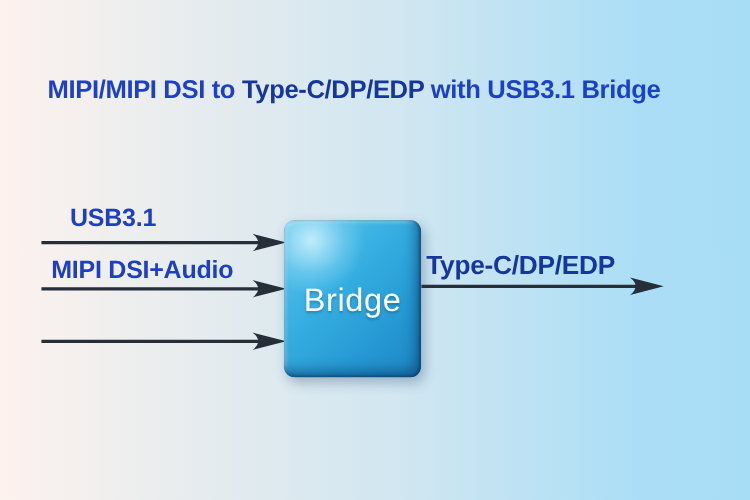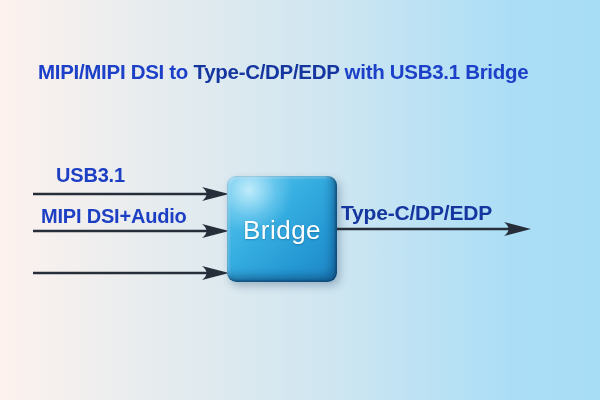--- a/index.html
+++ b/index.html
@@ -44,21 +44,21 @@
   .arrow-svg { position: absolute; display: block; }
   .arrow-1   { left: 33px;  top: 186px; }
   .arrow-2   { left: 33px;  top: 223px; }
   .arrow-3   { left: 33px;  top: 265px; }
   .arrow-out { left: 337px; top: 221px; }
 
   
   .bridge-box {
     position: absolute;
     left: 227px; top: 176px;
-    width: 110px; height: 106px;
+    width: 110px; height: 126px;
     border-radius: 9px;
     background:
       radial-gradient(circle 60px at 20% 13%,
         rgba(198,238,252,0.95) 0%,
         rgba(130,210,242,0.50) 45%,
         rgba(130,210,242,0) 72%),
       linear-gradient(135deg, #62c9ee 0%, #38b0e2 38%, #2599d4 72%, #1e85c4 100%);
     box-shadow:
       inset -5px -6px 9px rgba(8, 58, 104, 0.50),
       inset -2px 0 2px rgba(9, 48, 84, 0.45),

